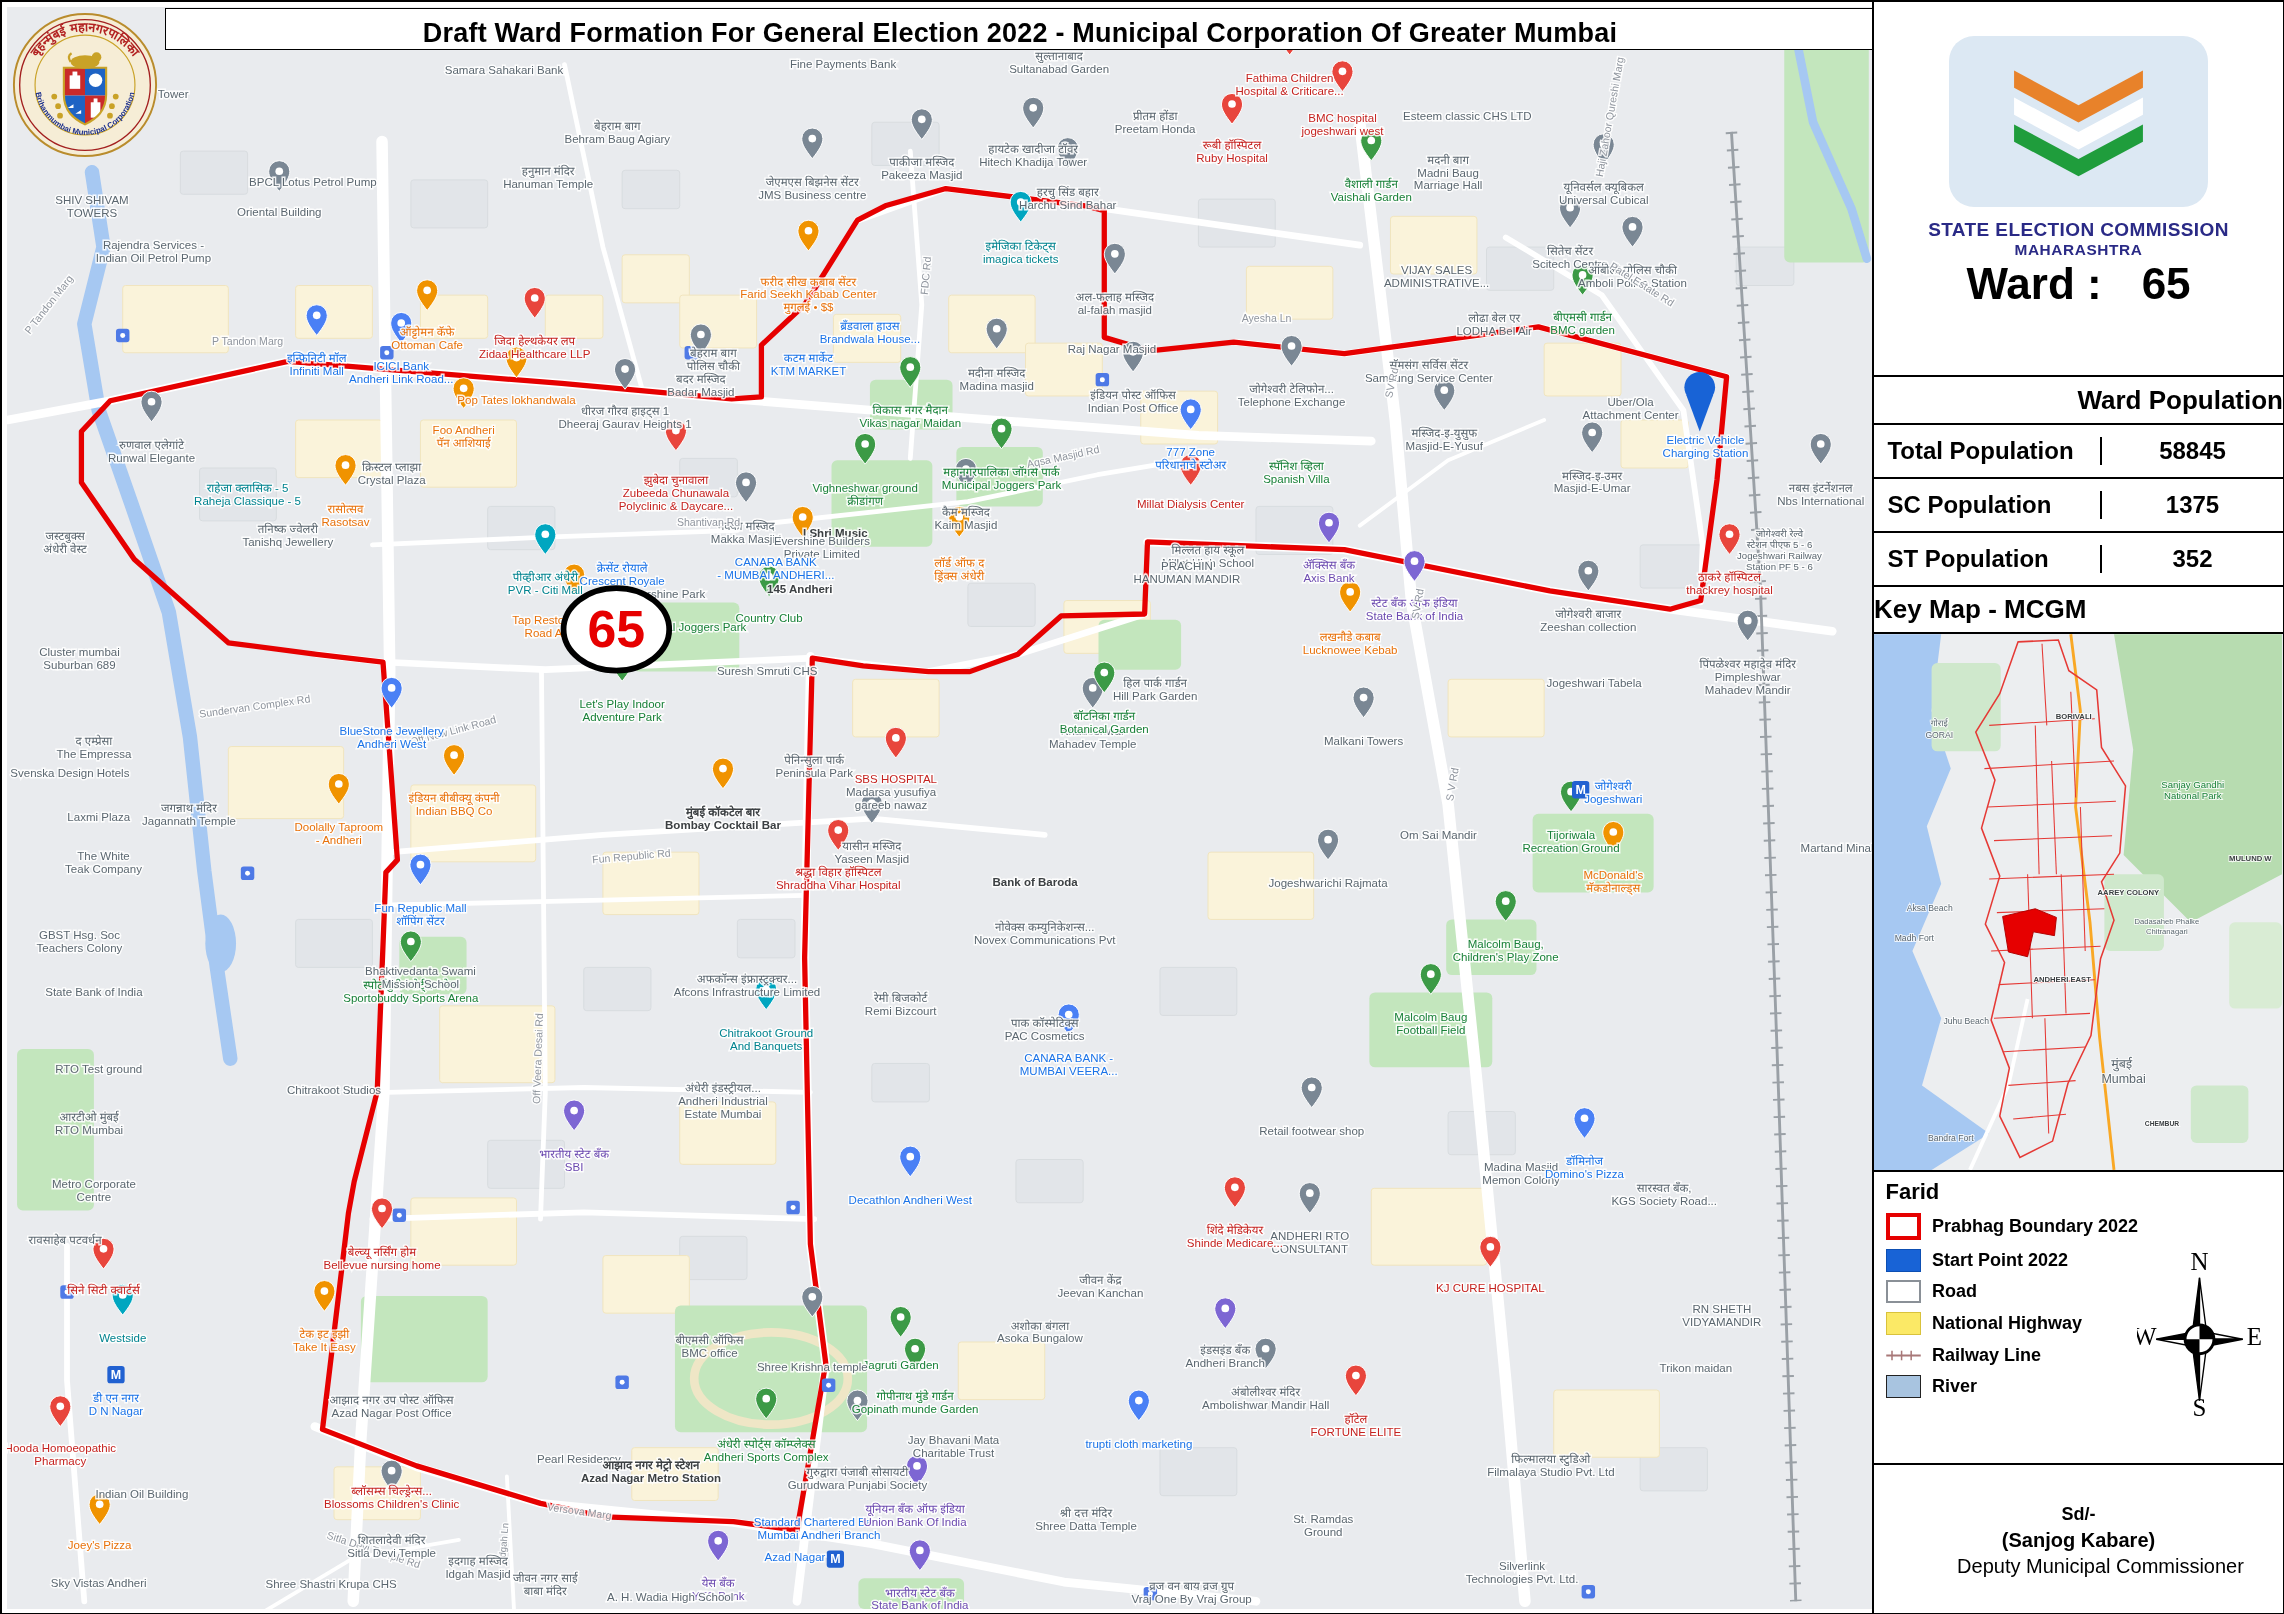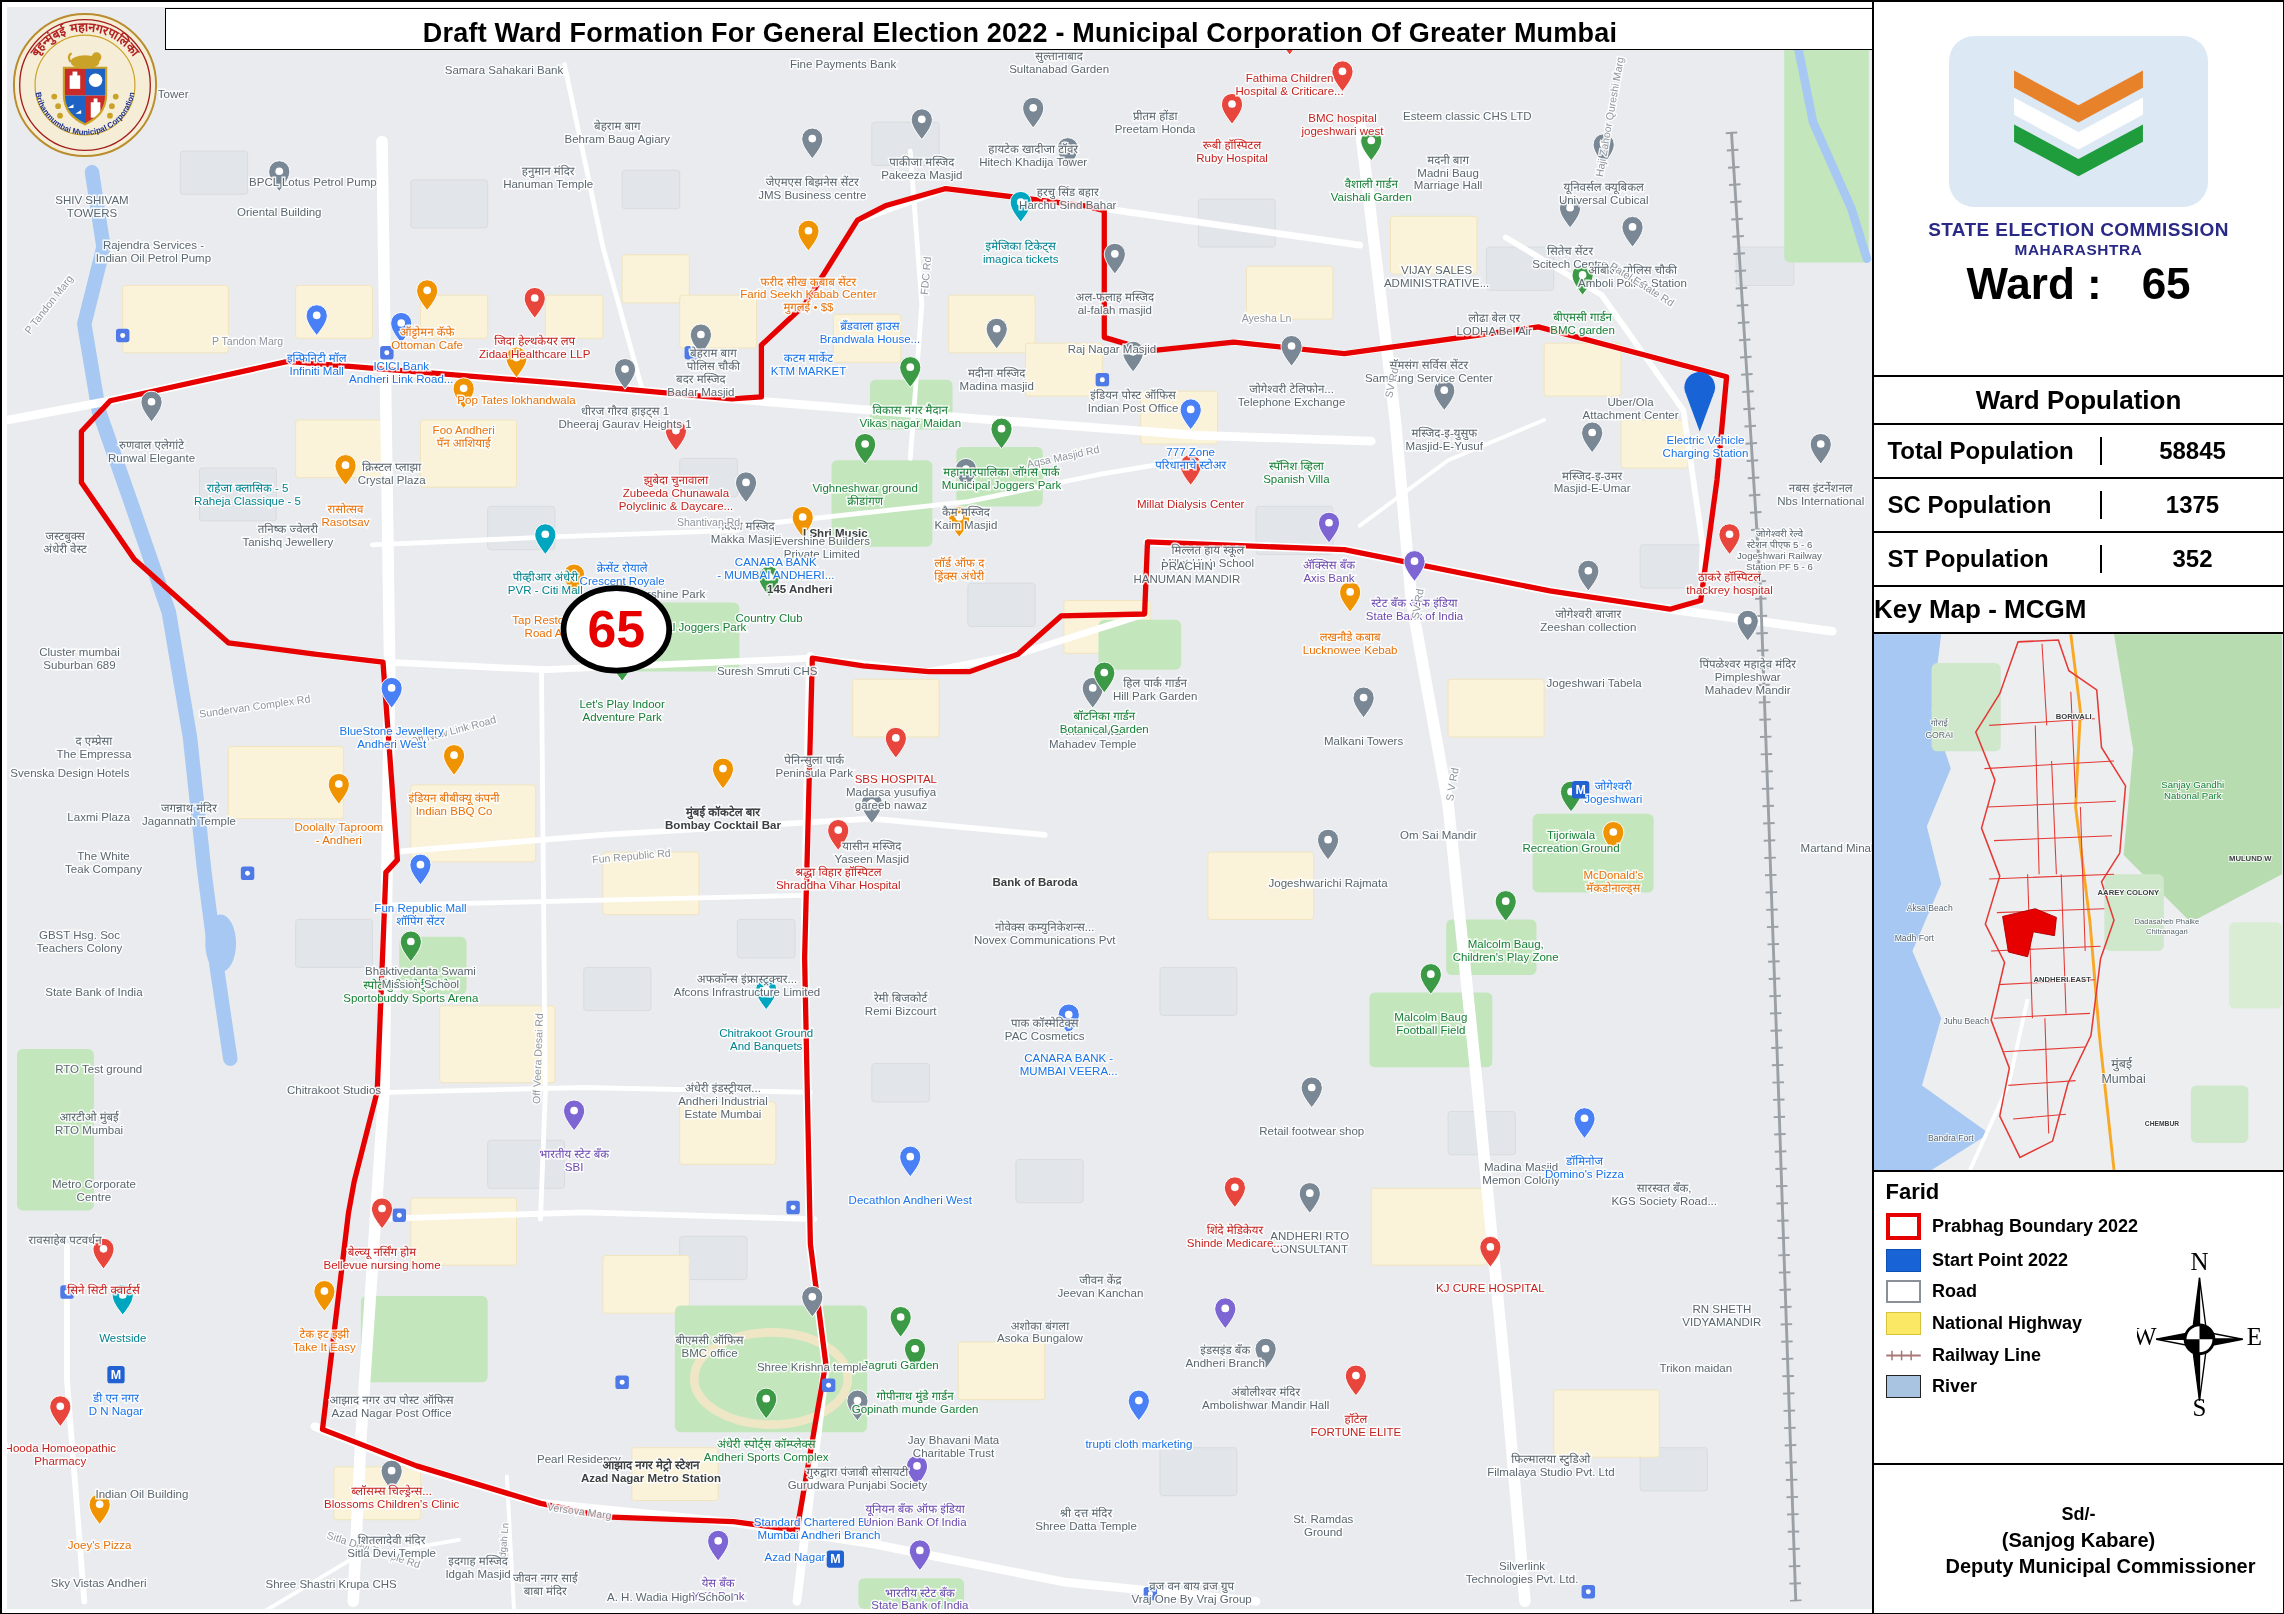--- a/index.html
+++ b/index.html
@@ -22,21 +22,21 @@
   #panel{position:absolute;right:0;top:0;width:411px;height:1615px;background:#fff;border-left:2.9px solid #000;z-index:40;
     display:flex;flex-direction:column;}
   #sec-block{height:373px;padding-top:34px;display:flex;flex-direction:column;align-items:center;}
   #sec-logo{width:259px;height:171px;background:#DCE8F3;border-radius:25px;display:flex;align-items:center;justify-content:center;}
   .sec-line1{margin-top:11.5px;font-size:19px;font-weight:700;color:#2A2A86;letter-spacing:0.4px;}
   .sec-line2{font-size:15.4px;font-weight:700;color:#2A2A86;letter-spacing:0.6px;}
   #ward-row{margin-top:0;display:flex;align-items:flex-start;gap:40px;}
   #ward-row .wlabel{font-size:44px;font-weight:700;color:#000;}
   #ward-row .wnum{font-size:44px;font-weight:700;color:#000;}
   #pop-table{border-top:2.9px solid #000;}
-  #pop-header{border-bottom:2.9px solid #000;text-align:center;font-size:26px;font-weight:700;padding:7.7px 0;}
+  #pop-header{border-bottom:2.9px solid #000;text-align:right;font-size:26px;font-weight:700;padding:7.7px 0;}
   .pop-row{display:flex;border-bottom:2.9px solid #000;height:54px;align-items:center;}
   .pop-row .pl{width:228px;border-right:2.9px solid #000;display:flex;align-items:center;padding-left:13.4px;font-size:24px;font-weight:700;}
   .pop-row .pv{flex:1;display:flex;align-items:center;justify-content:center;font-size:24px;font-weight:700;}
   #keymap-title{text-align:left;font-size:26px;font-weight:700;padding:6.7px 0;border-bottom:2.9px solid #000;}
   #keymap-box{height:538px;position:relative;background:#E9EBEE;border-bottom:2.9px solid #000;overflow:hidden;}
   .km-lab{paint-order:stroke;stroke:rgba(255,255,255,.8);stroke-width:2px;}
   
   #legend{position:relative;flex:1;padding:7.7px 11.5px;border-bottom:2.9px solid #000;}
   #legend h3{margin:0 0 7.7px 0;font-size:22px;font-weight:700;}
   .lg-row{display:flex;align-items:center;gap:11.5px;margin-bottom:8.6px;}
@@ -45,21 +45,21 @@
   .sw-start{background:#1863D6;border:1px solid #0d4fb3;}
   .sw-road{background:#fff;border:2.9px solid #8A9097;}
   .sw-highway{background:#FBE966;border:1.9px solid #D9C23C;}
   .sw-river{background:#A8C4E0;border:1.9px solid #222;}
   .lg-row .lg-t{font-size:18px;font-weight:700;color:#000000;}
   #compass{position:absolute;right:21px;top:75px;}
   
   #sign-block{height:152px;display:flex;flex-direction:column;align-items:center;justify-content:center;gap:3.8px;}
   #sign-block .s1{font-size:18px;font-weight:700;}
   #sign-block .s2{font-size:20px;font-weight:700;}
-  #sign-block .s3{font-size:20px;font-weight:700;margin-left:44px;}
+  #sign-block .s3{font-size:20px;font-weight:400;margin-left:44px;}
 </style>
 </head>
 <body>
 
 <div id="sheet">
 
   <div id="map-wrap">
     <svg id="map-svg" width="1868" height="1602" viewBox="0 0 1944 1668">
         <rect x="0" y="0" width="1944" height="1668" fill="#E9EBEE"></rect>
         <rect x="180" y="150" width="70" height="45" rx="3" fill="#E2E5E9" stroke="#D7DBDF" stroke-width="1"></rect>

